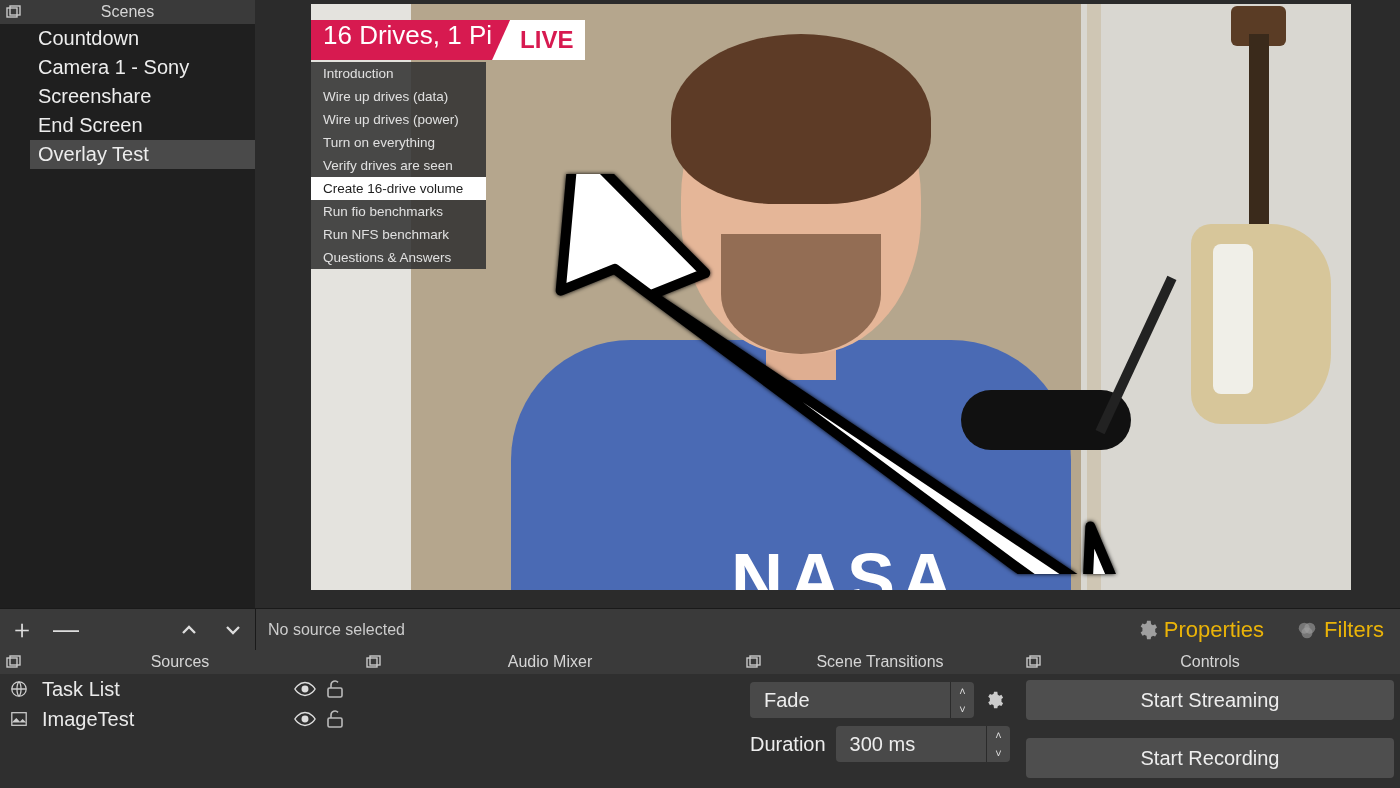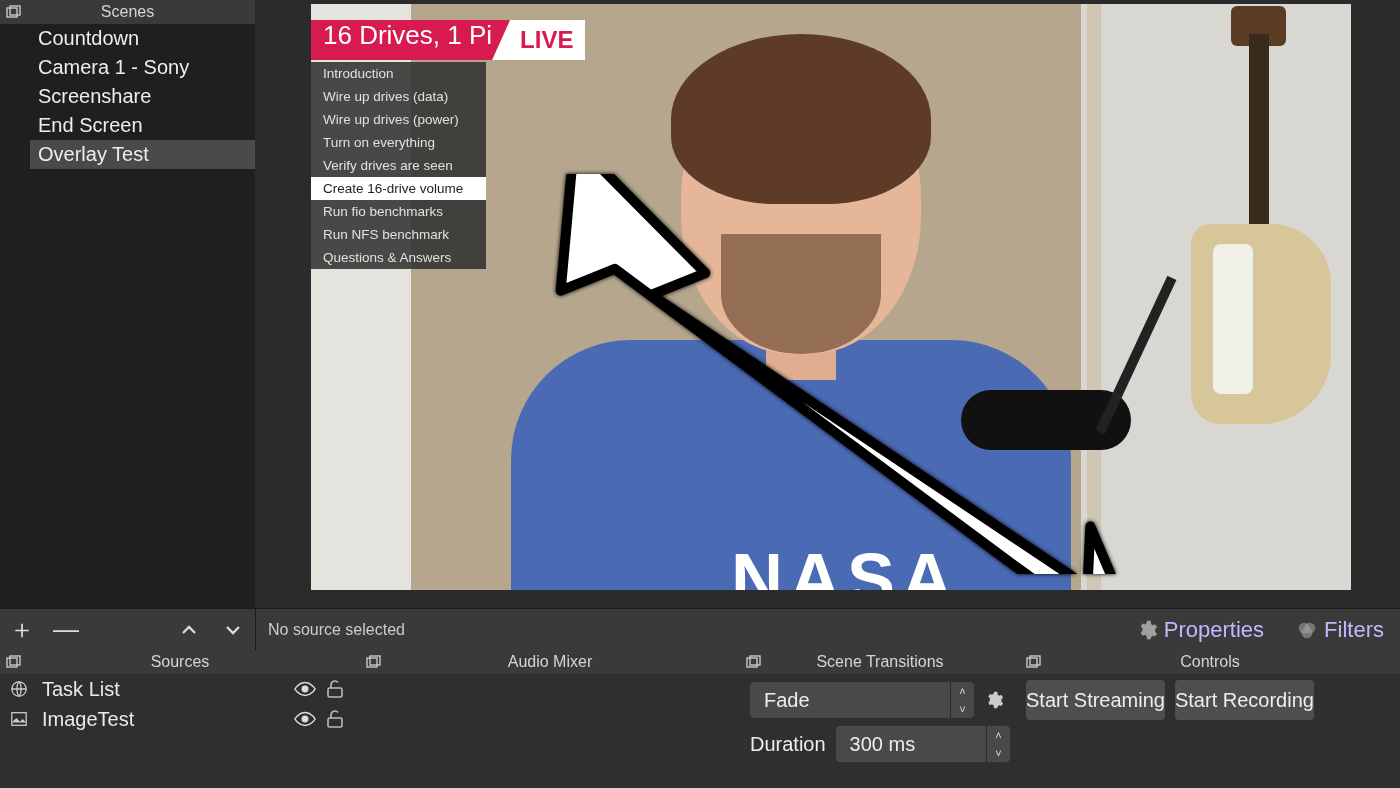--- a/index.html
+++ b/index.html
@@ -55,21 +55,21 @@
   .task-list div.hl { background:#fff; color:#1e1e1e; }
 
   .arrow { position:absolute; left:170px; top:170px; width:700px; height:400px; pointer-events:none; filter:drop-shadow(0 0 2px #000); }
 
   .toolbar { height:42px; background:#3a3a3a; display:flex; align-items:center; border-top:1px solid #1a1a1a; }
   .btn-row { display:flex; }
   .tbtn { width:44px; height:42px; display:flex; align-items:center; justify-content:center; color:#ddd; font-size:26px; }
   .tbtn svg { width:20px; height:20px; }
   .toolbar .divider { width:1px; height:42px; background:#1a1a1a; }
   .status { flex:1; padding-left:12px; font-size:16px; color:#ccc; }
-  .toolbar .flat { display:flex; align-items:center; gap:6px; color:#c4b5fd; font-size:22px; padding:0 16px; }
+  .toolbar .flat { display:flex; align-items:center; gap:6px; color:#eab308; font-size:22px; padding:0 16px; }
   .toolbar .flat svg { width:22px; height:22px; }
 
   .bottom { flex:1; display:flex; }
   .dock { display:flex; flex-direction:column; background:#2f2f2f; }
   .dock.sources { width:360px; }
   .dock.mixer   { flex:1; max-width:400px; }
   .dock.trans   { width:280px; }
   .dock.ctrl    { flex:1; }
   .dock .panel-header { background:#3a3a3a; }
 
@@ -81,21 +81,21 @@
   .trans-body { padding:8px 10px; display:flex; flex-direction:column; gap:8px; }
   .combo { display:flex; }
   .combo .val { flex:1; background:#494949; height:36px; display:flex; align-items:center; padding:0 14px; font-size:20px; border-radius:4px 0 0 4px; }
   .combo .spin { width:24px; background:#494949; border-left:1px solid #2b2b2b; display:flex; flex-direction:column; border-radius:0 4px 4px 0; }
   .combo .spin span { flex:1; display:flex; align-items:center; justify-content:center; font-size:11px; color:#ddd; }
   .combo .cog { width:32px; display:flex; align-items:center; justify-content:center; color:#ccc; margin-left:4px;}
   .dur-row { display:flex; align-items:center; gap:10px; }
   .dur-row .lbl { font-size:20px; }
   .dur-row .combo { flex:1; }
 
-  .ctrl-body { padding:6px 6px; display:flex; gap:10px; }
+  .ctrl-body { padding:6px 6px; display:flex; flex-direction:column; gap:18px; }
   .big-btn { background:#4e4e4e; height:40px; display:flex; align-items:center; justify-content:center; font-size:20px; border-radius:4px; }
 </style>
 </head>
 <body>
 
 <div class="top">
 
   <div class="scenes-panel">
     <div class="panel-header">
       <span class="popout">

